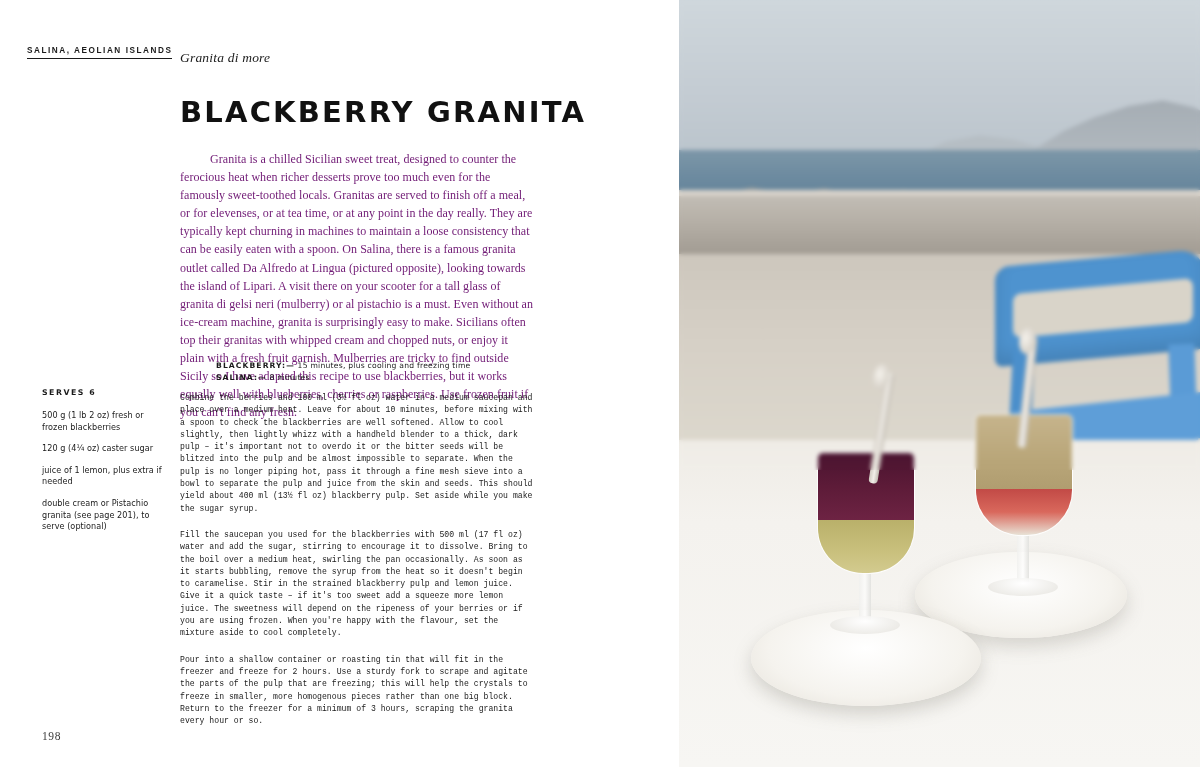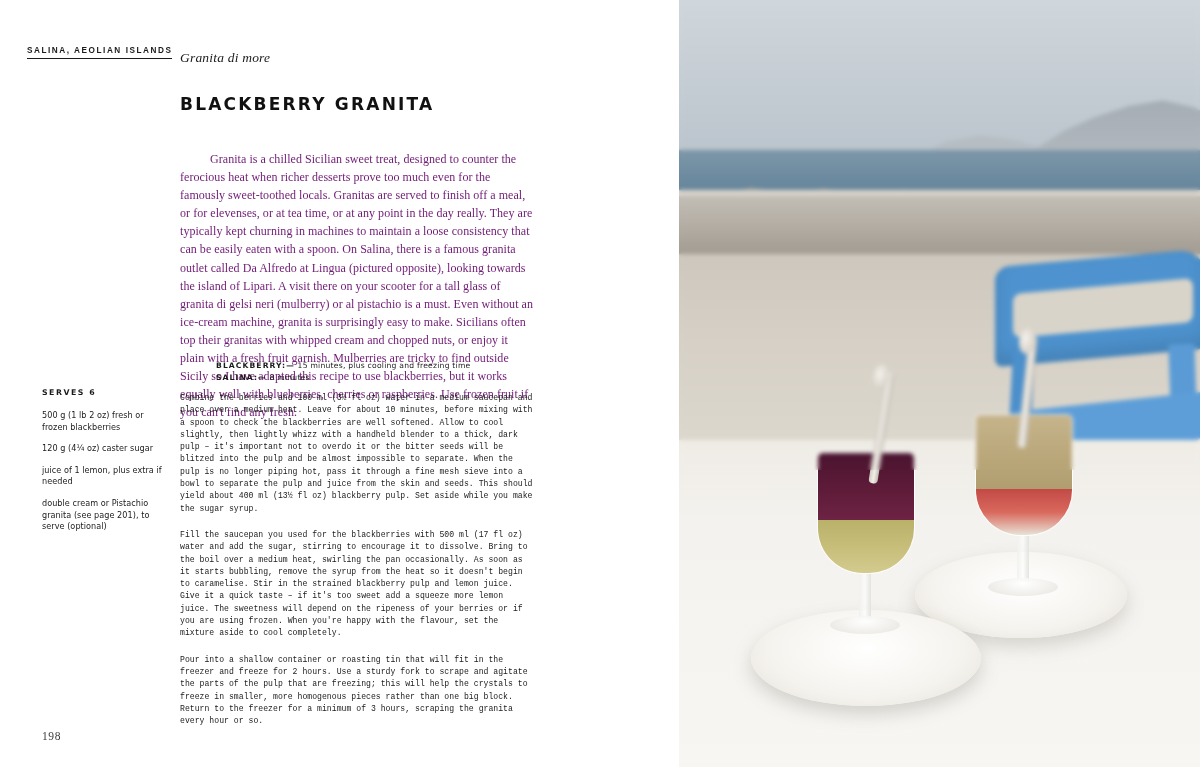--- a/index.html
+++ b/index.html
@@ -48,21 +48,21 @@
     font-style: italic;
     font-size: 13.5px;
     color: #1a1a1a;
     letter-spacing: 0.2px;
   }
   .recipe-title {
     position: absolute;
     top: 78px;
     left: 180px;
     font-family: "DejaVu Sans", sans-serif;
-    font-size: 17px;
+    font-size: 29px;
     font-weight: bold;
     letter-spacing: 2.2px;
     color: #111111;
     line-height: 30px;
   }
   .intro {
     position: absolute;
     top: 150px;
     left: 180px;
     width: 353px;

